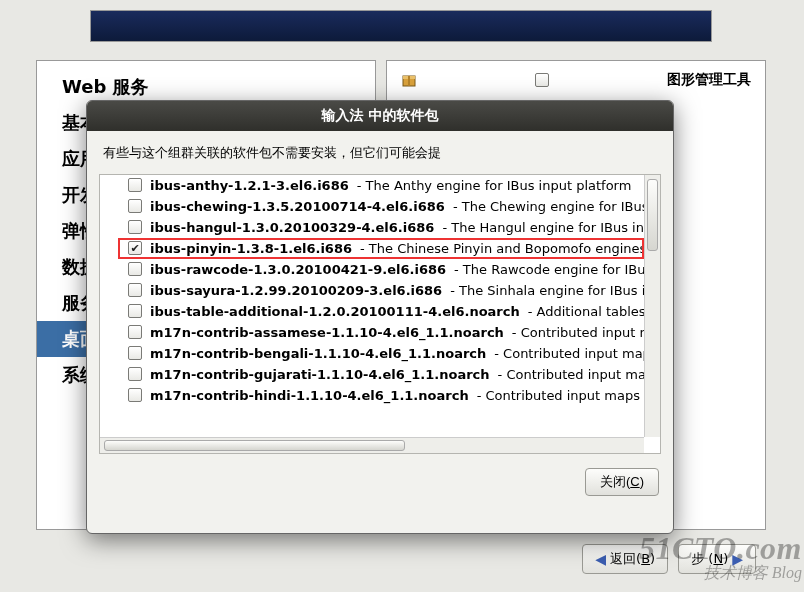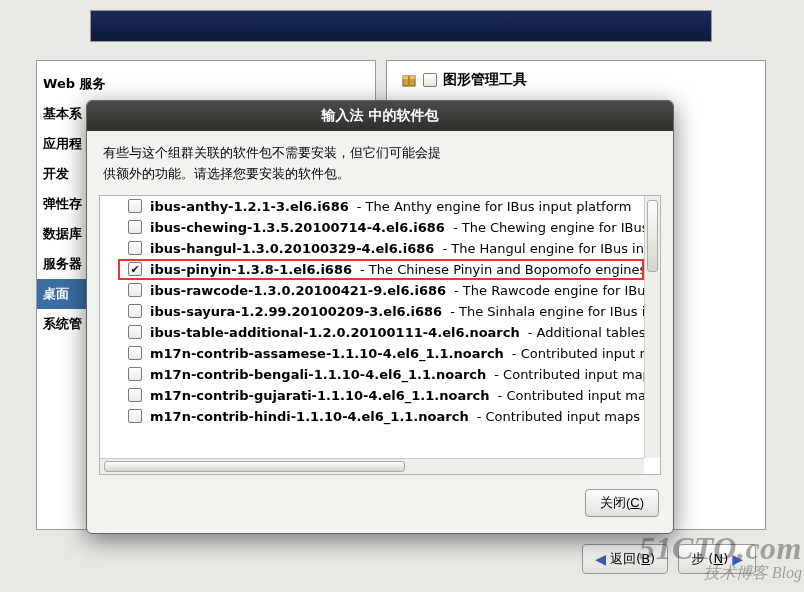--- a/index.html
+++ b/index.html
@@ -29,32 +29,32 @@
   }
   .main-right {
     position: absolute;
     top: 60px; left: 386px;
     width: 380px; height: 470px;
     background: #fff;
     border: 1px solid #999;
   }
   .cat-list { padding: 8px 0; }
   .cat-item {
-    padding: 6px 6px;
-    font-size: 13px;
+    padding: 6px 25px;
+    font-size: 18px;
     font-weight: bold;
     color: #000;
   }
   .cat-item.selected {
     background: #3b6ea5;
     color: #fff;
   }
   .right-top-row {
     display: flex; align-items: center; gap: 6px;
-    padding: 10px 14px; font-weight: bold; font-size: 14px;
+    padding: 10px 14px; font-weight: bold; font-size: 14px; justify-content: space-between;
   }
   .lock-icon { width:16px; height:16px; }
 
   
   .dialog-shadow {
     position: absolute;
     top: 100px; left: 86px;
     width: 588px; height: 434px;
     background: #f2f2ee;
     border: 1px solid #666;
@@ -213,21 +213,20 @@
   <div class="nav-btn">
     <span><span>步 (</span><u>N</u><span>)</span></span>
     <span class="arrow">▶</span>
   </div>
 </div>
 
 <div class="dialog-shadow">
   <div class="dialog-title">输入法 中的软件包</div>
   <div class="dialog-desc">
     <span>有些与这个组群关联的软件包不需要安装，但它们可能会提</span><br>
-    <span>供额外的功能。请选择您要安装的软件包。</span>
   </div>
   <div class="pkg-pane">
     <div class="pkg-scroll" id="pkg-scroll">
         <div class="pkg-row">
           <span class="cb"></span>
           <span class="pkg-name">ibus-anthy-1.2.1-3.el6.i686</span>
           <span class="pkg-desc"> - The Anthy engine for IBus input platform</span>
         </div>
         <div class="pkg-row">
           <span class="cb"></span>

